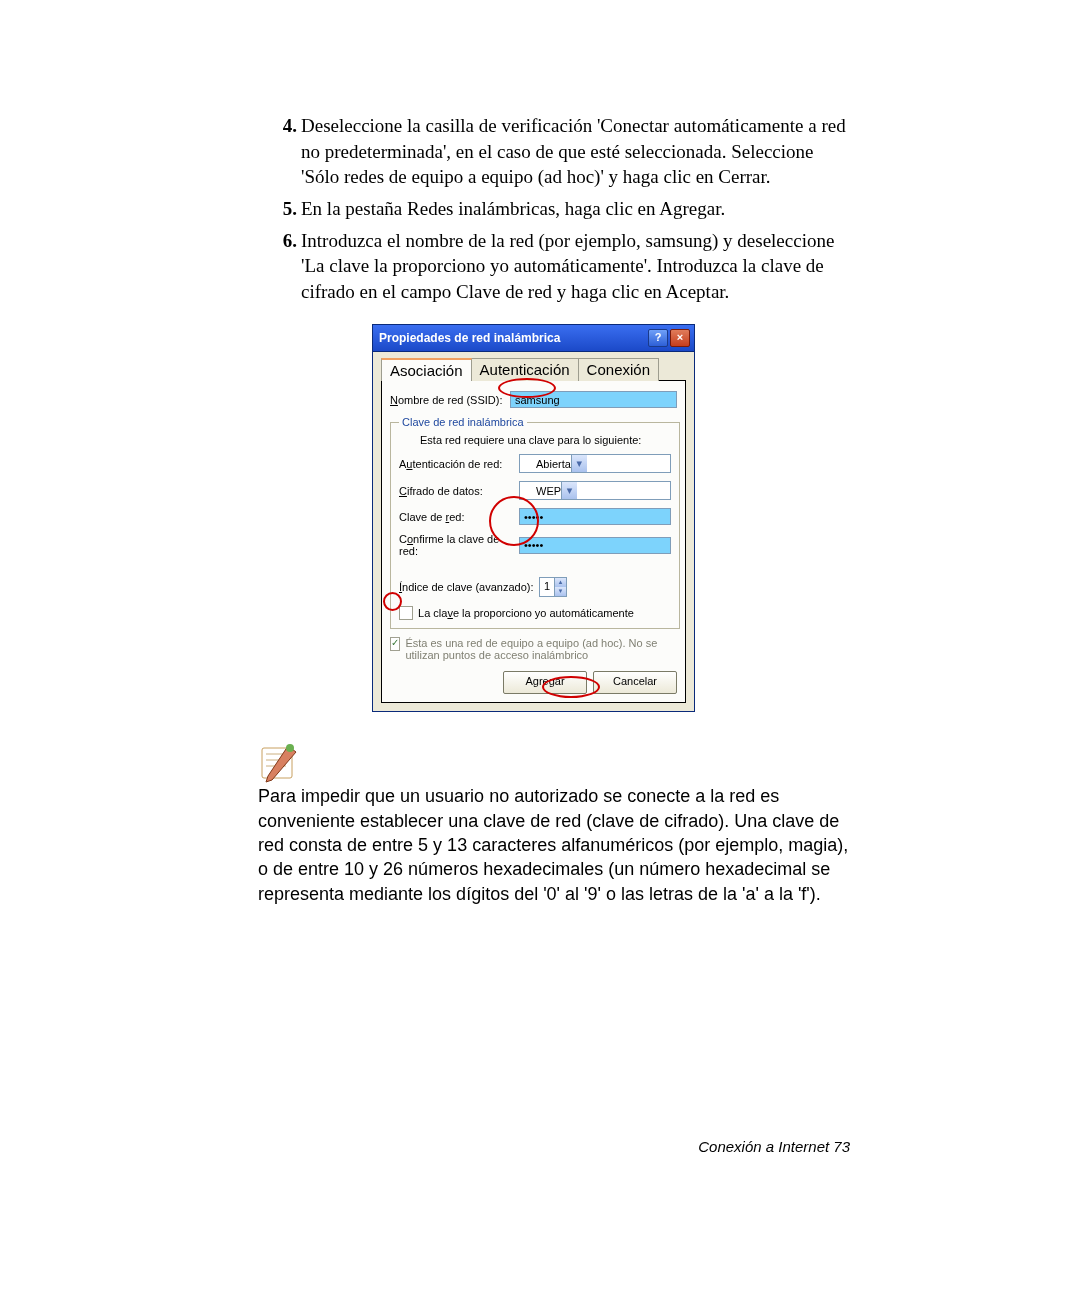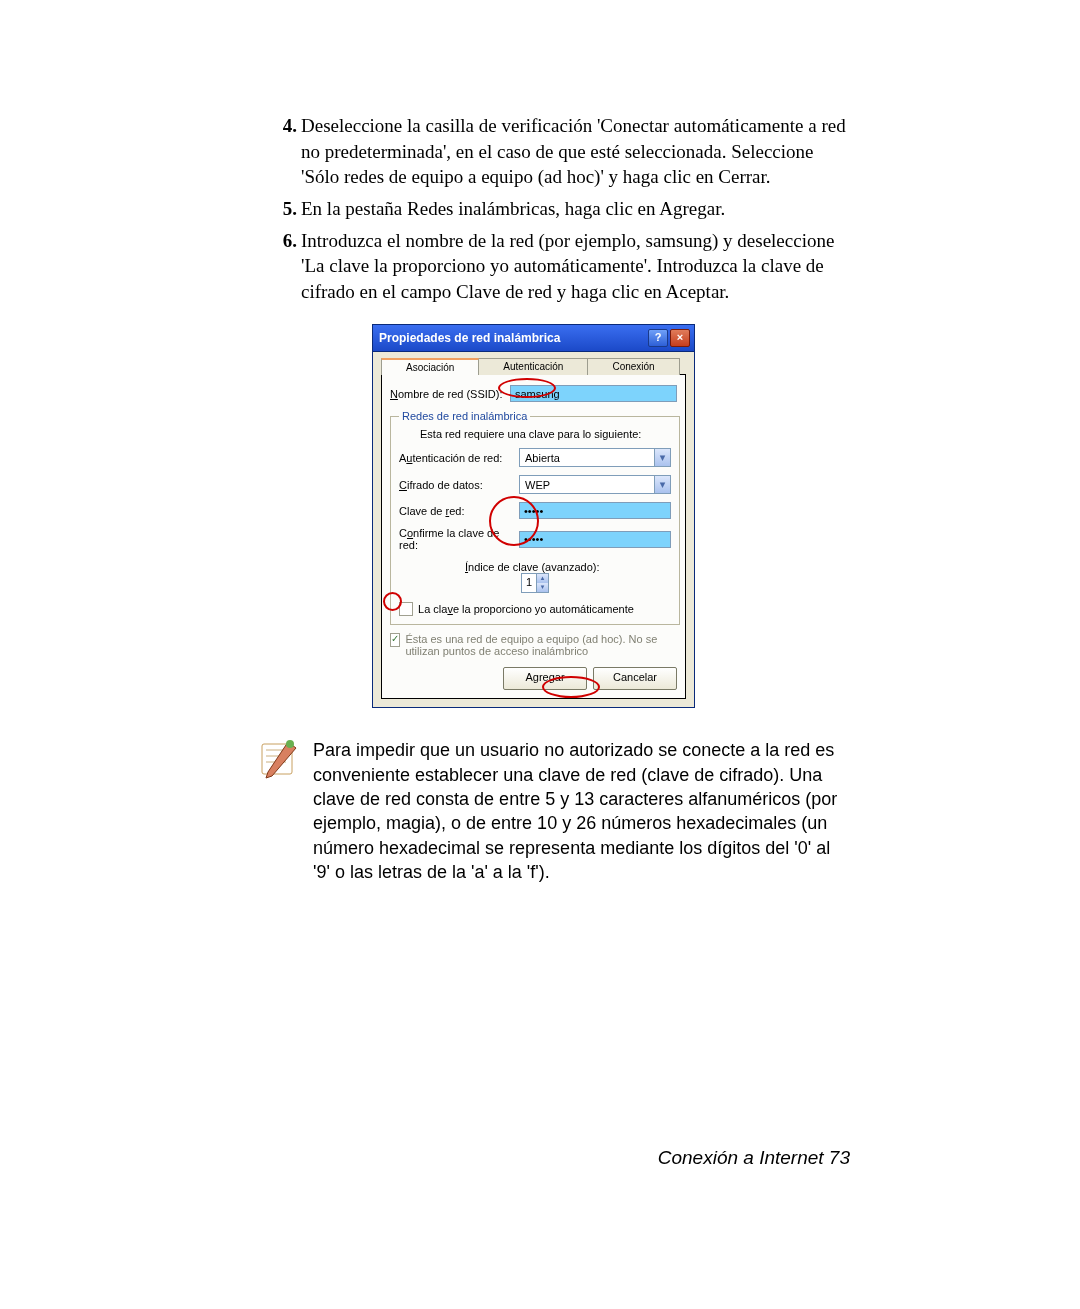--- a/index.html
+++ b/index.html
@@ -14,47 +14,47 @@
   ol.steps > li .num { font-weight:bold; min-width:24px; margin-right:4px; text-align:right; }
   ol.steps > li .txt { flex:1; }
   .b { font-weight:normal; }
   .dialog-wrap { margin-left:372px; margin-top:20px; width:323px; font-family:"Tahoma","Segoe UI",Arial,sans-serif; font-size:11px; color:#000; }
   .titlebar { background:linear-gradient(#3a6ef0,#1b49c8); color:#fff; font-weight:bold; font-size:12px; padding:4px 4px 4px 6px; display:flex; align-items:center; border:1px solid #0a2a7a; }
   .titlebar .t { flex:1; }
   .winbtn { width:18px; height:16px; background:linear-gradient(#e07c5a,#c73e1d); border:1px solid #7a1a08; border-radius:2px; color:#fff; font-size:11px; line-height:14px; text-align:center; margin-left:2px; font-weight:bold; }
   .winbtn.help { background:linear-gradient(#6fa0f8,#2d5fd6); border-color:#1a3a8a; }
   .d-body { background:#ece9d8; border:1px solid #0a2a7a; border-top:none; padding:6px 8px 8px; }
   .tabs { display:flex; margin-bottom:-1px; }
-  .tab { padding:2px 24px; border:1px solid #9d9d8f; border-bottom:none; background:#ece9d8; margin-right:-1px; font-size:10px; }
+  .tab { padding:2px 8px; border:1px solid #9d9d8f; border-bottom:none; background:#ece9d8; margin-right:-1px; font-size:15px; }
   .tab.active { background:#fcfcfa; position:relative; z-index:2; border-top:2px solid #f0a060; }
   .panel { border:1px solid #000000; background:#fcfcfa; padding:10px 8px 8px; }
   .row { display:flex; align-items:center; margin-bottom:8px; }
   .lbl { width:120px; }
   .inp { flex:1; border:1px solid #7f9db9; background:#7dd3fc; height:17px; padding:1px 4px; font:11px Tahoma,Arial,sans-serif; box-sizing:border-box; }
-  .sel { flex:1; height:19px; border:1px solid #7f9db9; background:#fff; display:flex; align-items:center; justify-content:space-between; padding-left:5px; box-sizing:border-box; }
+  .sel { flex:1; height:19px; border:1px solid #7f9db9; background:#fff; display:flex; align-items:center; justify-content:flex-start; padding-left:16px; box-sizing:border-box; }
   .sel-arrow { width:15px; height:17px; background:linear-gradient(#dbe6fb,#aac2ee); border-left:1px solid #7f9db9; text-align:center; line-height:17px; color:#4a6aa8; }
   fieldset { border:1px solid #b9b69e; padding:6px 8px 8px; margin:0 0 8px 0; }
   fieldset legend { color:#20499f; font-size:11px; padding:0 3px; }
   .spin { width:26px; height:18px; border:1px solid #7f9db9; background:#fff; display:inline-flex; align-items:stretch; }
   .spin .v { width:14px; text-align:center; line-height:16px; }
   .spin .ar { width:12px; display:flex; flex-direction:column; }
   .spin .ar div { flex:1; background:linear-gradient(#dbe6fb,#aac2ee); border-left:1px solid #7f9db9; text-align:center; font-size:7px; line-height:8px; color:#4a6aa8; }
   .chklabel { display:flex; align-items:flex-start; gap:5px; color:#808073; }
   .chk { width:12px; height:12px; border:1px solid #a0a090; background:#fff; color:#3a7a3a; font-size:10px; line-height:10px; text-align:center; }
   .chk2 { width:12px; height:12px; border:1px solid #a0a090; background:#fff; flex:0 0 auto; margin-top:1px; }
   .btnrow { display:flex; justify-content:flex-end; gap:6px; margin-top:10px; }
   .xbtn { min-width:66px; height:21px; border:1px solid #7a7a66; border-radius:2px; background:linear-gradient(#fff,#ece9d8); font:11px Tahoma,Arial,sans-serif; padding:0 8px; text-align:center; line-height:19px; }
   .underline { text-decoration:underline; }
   .circle { position:absolute; border:2px solid #d00000; border-radius:50%; pointer-events:none; }
-  .note-row { display:flex; margin-left:258px; margin-right:230px; margin-top:30px; }
+  .note-row { display:flex; margin-left:258px; margin-right:230px; margin-top:30px;flex-direction:column; }
   .note-icon-wrap { width:55px; flex:0 0 auto; }
   .note-icon { width:42px; height:42px; position:relative; }
   .note-icon svg { width:42px; height:42px; }
   .note-text { flex:1; font-family:Arial,Helvetica,sans-serif; font-size:18px; line-height:1.35; }
-  .footer { position:absolute; bottom:140px; right:230px; font-family:Arial,Helvetica,sans-serif; font-style:italic; font-size:19px; }
+  .footer { position:absolute; bottom:154px; right:230px; font-family:Arial,Helvetica,sans-serif; font-style:italic; font-size:15px; }
 </style>
 </head>
 <body>
 <div class="page">
 
 <div class="content">
   <ol class="steps">
     <li>
       <span class="num">4.</span>
       <span class="txt">
@@ -87,21 +87,21 @@
       <div class="tab active">Asociación</div>
       <div class="tab">Autenticación</div>
       <div class="tab">Conexión</div>
     </div>
     <div class="panel">
       <div class="row">
         <span class="lbl"><span class="underline">N</span><span>ombre de red (SSID):</span></span>
         <input class="inp" value="samsung" style="">
       </div>
       <fieldset>
-        <legend>Redes de red inalámbrica</legend>
+        <legend>Clave de red inalámbrica</legend>
         <div style="margin-bottom:8px;padding-left:21px;">Esta red requiere una clave para lo siguiente:</div>
         <div class="row">
           <span class="lbl"><span>A</span><span class="underline">u</span><span>tenticación de red:</span></span>
           <div class="sel">
             <span>Abierta</span>
             <span class="sel-arrow">▾</span>
           </div>
         </div>
         <div class="row">
           <span class="lbl"><span class="underline">C</span><span>ifrado de datos:</span></span>
@@ -111,21 +111,21 @@
           </div>
         </div>
         <div class="row">
           <span class="lbl"><span>Clave de </span><span class="underline">r</span><span>ed:</span></span>
           <input class="inp" value="•••••" style="">
         </div>
         <div class="row">
           <span class="lbl"><span>C</span><span class="underline">o</span><span>nfirme la clave de red:</span></span>
           <input class="inp" value="•••••" style="">
         </div>
-        <div class="row" style="margin-top:10px;flex-direction:column;">
+        <div class="row" style="margin-top:20px;">
           <span class="lbl" style="width:140px;"><span class="underline">Í</span><span>ndice de clave (avanzado):</span></span>
           <div class="spin">
             <span class="v">1</span>
             <span class="ar">
                   <div>▴</div>
                   <div>▾</div>
                 </span>
           </div>
         </div>
         <div class="row" style="margin-bottom:0;">

